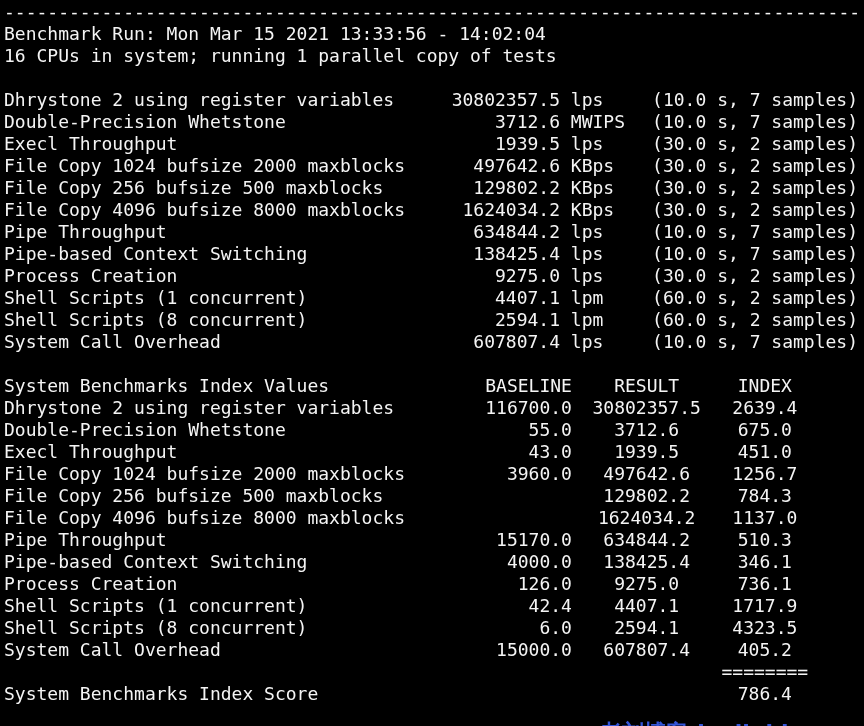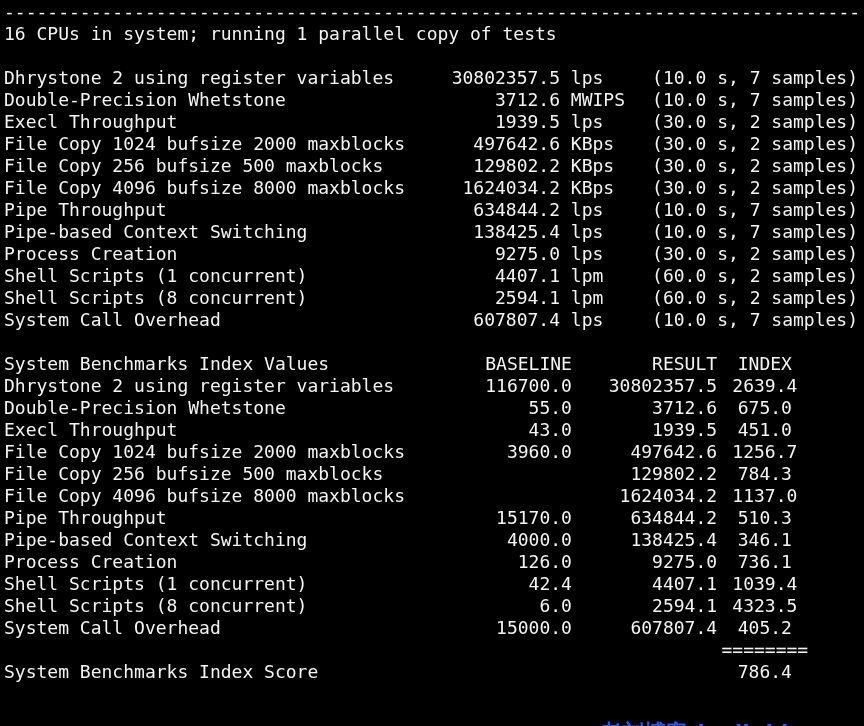--- a/index.html
+++ b/index.html
@@ -31,21 +31,21 @@
   .row .lbl { flex: 0 0 auto; }
   .row .sp  { flex: 1 1 auto; }
 
   
   .val  { width: 14ch; text-align: right; margin-right: 1ch; }
   .unit { width: 7.5ch; text-align: left; }
   .det  { width: 19ch; text-align: left; }
 
   
   .bcol { width: 14ch; text-align: right; margin-right: 0.4ch; }
-  .rcol { width: 13ch; text-align: right; margin-right: 0.4ch; }
+  .rcol { width: 13ch; text-align: center; margin-right: 0.4ch; }
   .icol { width: 8ch;  text-align: center; margin-right: 4.6ch; }
 
   .sepline { overflow: hidden; white-space: pre; height: 22px; }
 
   .watermark {
     position: absolute;
     left: 600px;
     top: 722px;
     font-family: "DejaVu Sans", "Liberation Sans", sans-serif;
     font-weight: bold;
@@ -55,20 +55,23 @@
     z-index: 5;
   }
 </style>
 </head>
 <body>
 
 <div class="screen">
 
   <div class="row sepline">-------------------------------------------------------------------------------</div>
 
+  <div class="row">
+    <span class="lbl">Benchmark Run: Mon Mar 15 2021 13:33:56 - 14:02:04</span>
+  </div>
 
   <div class="row">
     <span class="lbl">16 CPUs in system; running 1 parallel copy of tests</span>
   </div>
 
   <div class="row"></div>
 
   <div id="results-body">
   <div class="row">
     <span class="lbl">Dhrystone 2 using register variables</span>
@@ -246,21 +249,21 @@
     <span class="bcol">126.0</span>
     <span class="rcol">9275.0</span>
     <span class="icol">736.1</span>
   </div>
 
   <div class="row">
     <span class="lbl">Shell Scripts (1 concurrent)</span>
     <span class="sp"></span>
     <span class="bcol">42.4</span>
     <span class="rcol">4407.1</span>
-    <span class="icol">1039.4</span>
+    <span class="icol">1717.9</span>
   </div>
 
   <div class="row">
     <span class="lbl">Shell Scripts (8 concurrent)</span>
     <span class="sp"></span>
     <span class="bcol">6.0</span>
     <span class="rcol">2594.1</span>
     <span class="icol">4323.5</span>
   </div>
 

